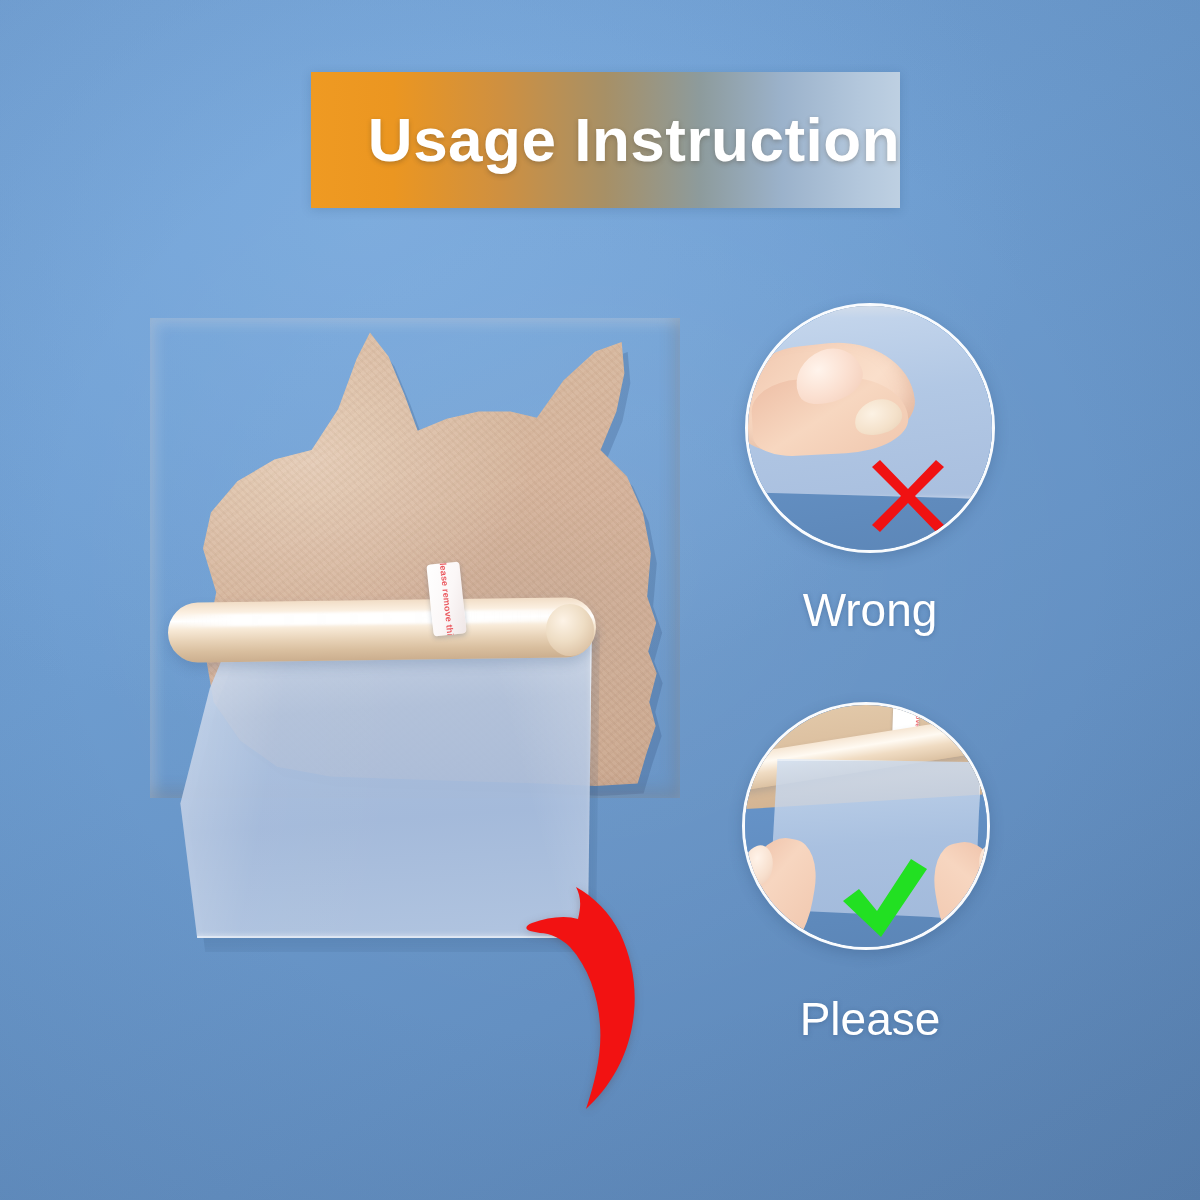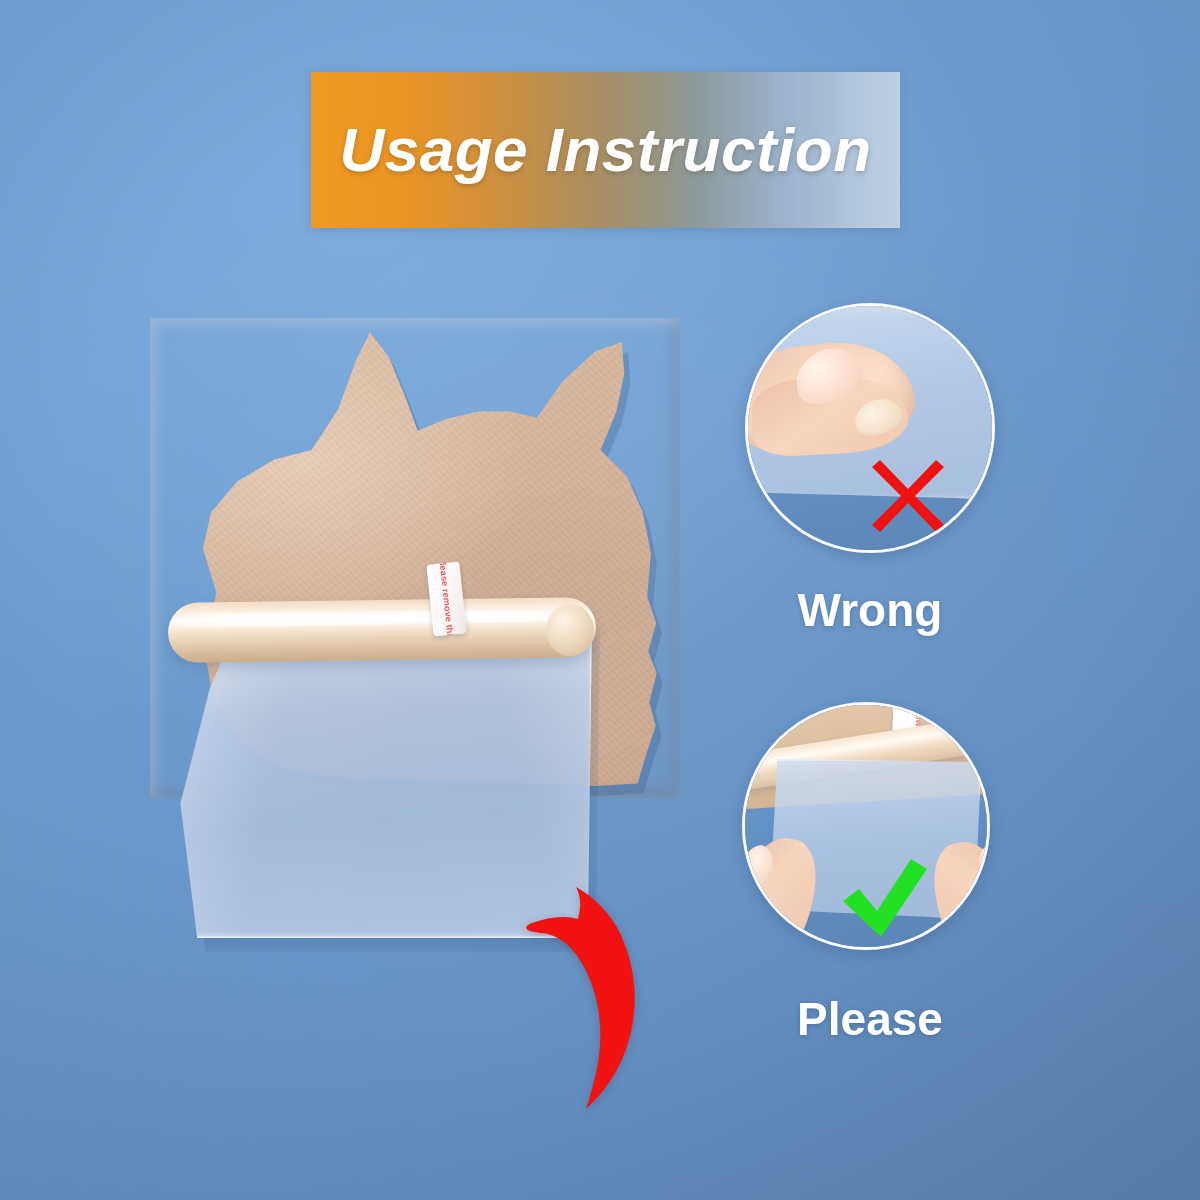--- a/index.html
+++ b/index.html
@@ -18,27 +18,26 @@
       linear-gradient(150deg, #75a4d8 0%, #6d9ccf 38%, #6490c2 70%, #5b83b2 100%);
   }
   #bg-vignette {
     position:absolute; inset:0;
     background: radial-gradient(ellipse 78% 72% at 48% 46%, rgba(255,255,255,0.06) 0%, rgba(255,255,255,0) 55%, rgba(40,70,110,0.13) 100%);
   }
 
   
   #banner {
     position:absolute;
-    left:311px; top:72px; width:589px; height:156px;
+    left:311px; top:72px; width:589px; height:136px;
     background: linear-gradient(90deg,
       #ef9a22 0%, #eb9621 14%, #cf9040 32%,
       #a79066 50%, #8d9b9c 66%, #9bb2cb 80%, #b3c7dc 93%, #bed0e2 100%);
-    display:flex; align-items:center; justify-content:center;
+    display:flex; align-items:center; justify-content:flex-end;
     box-shadow: 0 2px 10px rgba(30,60,100,0.18);
-    font-style: italic;
   }
   #banner-title {
     color:#ffffff;
     font-size:62px;
     font-weight:700;
     letter-spacing:0.5px;
     line-height:1;
     white-space:nowrap;
     text-shadow: 0 2px 5px rgba(70,60,40,0.32);
   }
@@ -301,21 +300,21 @@
   .mark-check {
     position:absolute; left:94px; top:148px;
     width:92px; height:88px;
   }
 
   
   .inset-label {
     position:absolute;
     color:#ffffff;
     font-size:46px;
-    font-weight:700;
+    font-weight:400;
     text-align:center;
     white-space:nowrap;
     text-shadow: 0 1px 5px rgba(40,70,110,0.35);
   }
   #label-wrong { left:730px; top:583px; width:280px; }
   #label-correct { left:730px; top:992px; width:280px; }
 </style>
 </head>
 <body>
 

